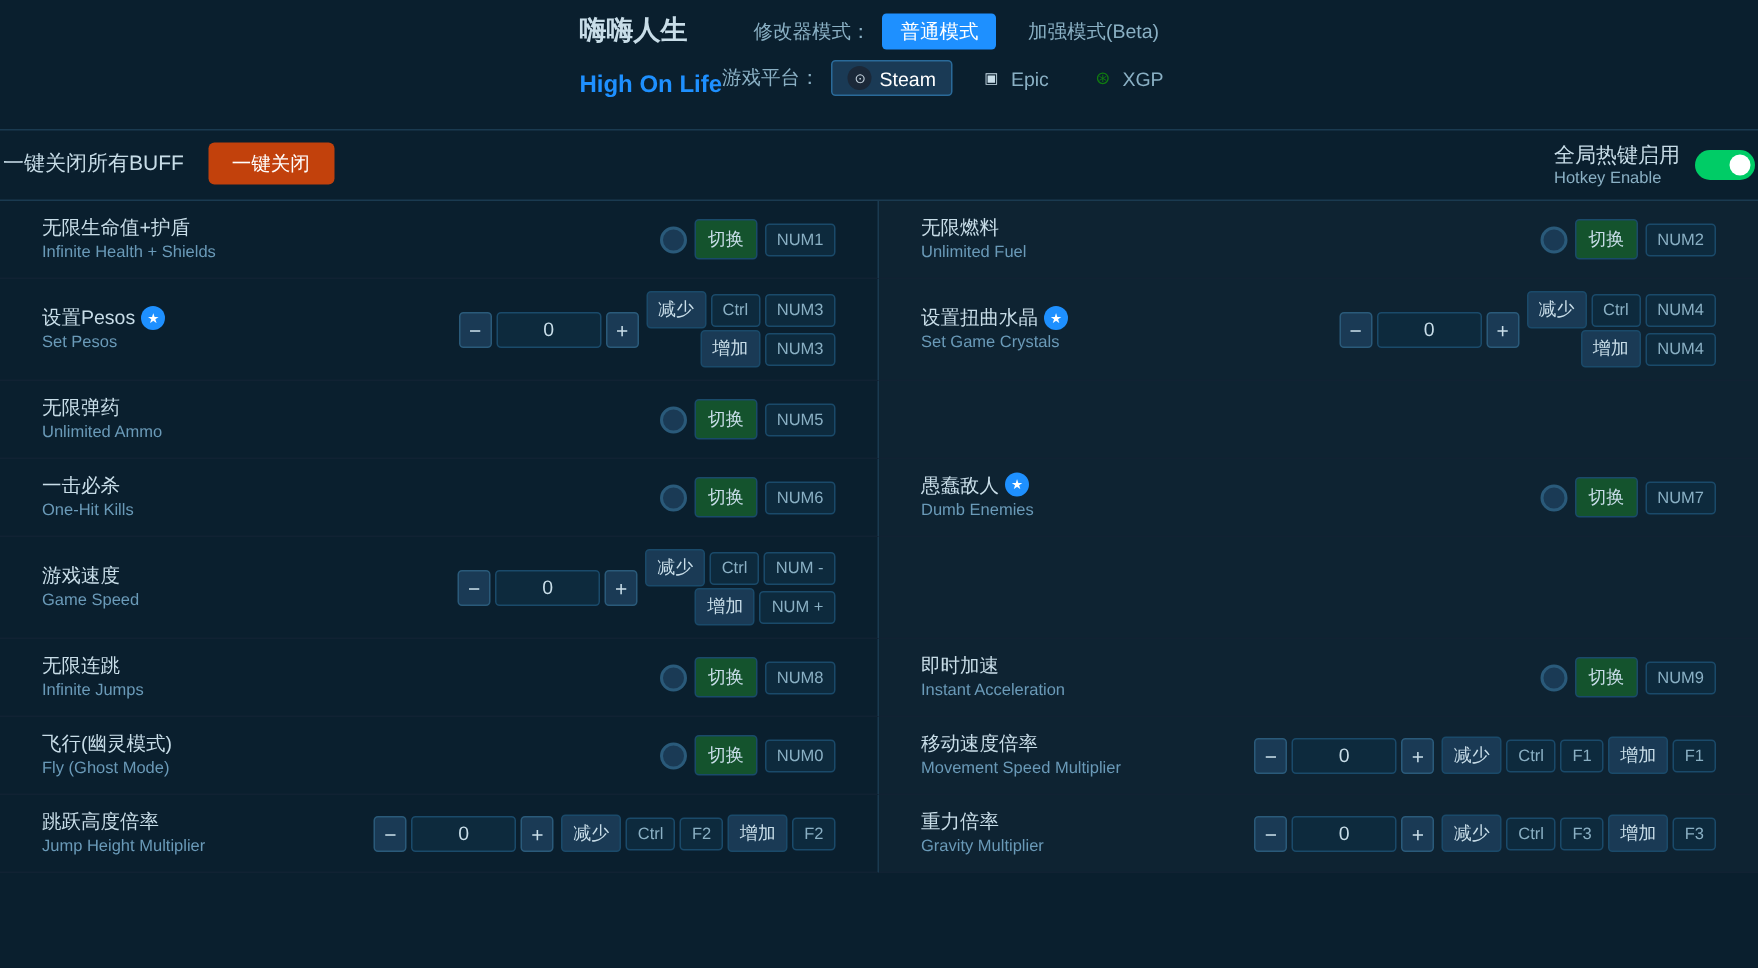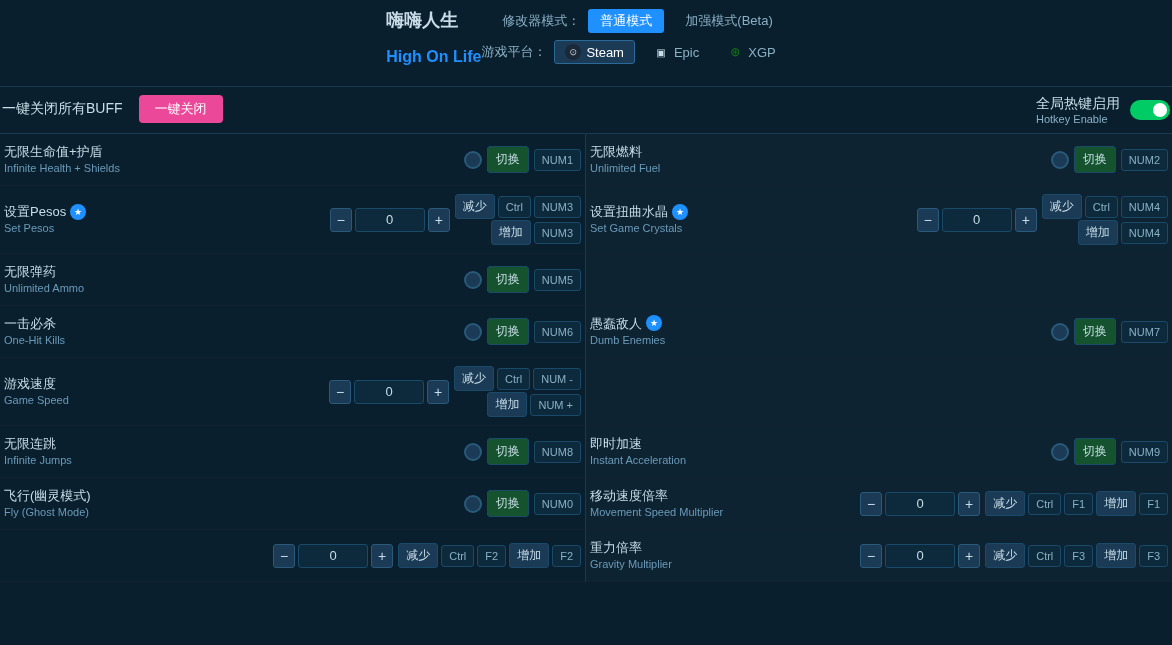--- a/index.html
+++ b/index.html
@@ -139,21 +139,21 @@
     .top-left {
       display: flex;
       align-items: center;
       gap: 16px;
     }
     .close-all-label {
       font-size: 14px;
       color: #c8dde8;
     }
     .btn-close-all {
-      background: #ec4899;
+      background: #c2410c;
       color: #fff;
       border: none;
       padding: 5px 16px;
       border-radius: 4px;
       font-size: 13px;
       cursor: pointer;
       font-family: inherit;
     }
     .top-right {
       display: flex;
@@ -190,21 +190,21 @@
     
     .cheat-grid {
       display: grid;
       grid-template-columns: 1fr 1fr;
       padding: 0;
     }
 
     .cheat-row {
       display: flex;
       align-items: center;
-      padding: 8px 4px;
+      padding: 8px 28px;
       border-bottom: 1px solid #112233;
       min-height: 52px;
     }
     .cheat-row:nth-child(odd) { background: transparent; }
     .cheat-row:nth-child(even) { background: rgba(255,255,255,0.02); }
 
     .cheat-info {
       flex: 0 0 190px;
       min-width: 160px;
     }
@@ -584,20 +584,24 @@
             <span class="key-label">Ctrl</span>
             <span class="key-label">F1</span>
             <button class="key-btn increase">增加</button>
             <span class="key-label">F1</span>
           </div>
         </div>
       </div>
     </div>
 
     <div class="cheat-row">
+      <div class="cheat-info">
+        <div class="cheat-name-cn">跳跃高度倍率</div>
+        <div class="cheat-name-en">Jump Height Multiplier</div>
+      </div>
       <div class="cheat-controls">
         <div class="num-controls">
           <button class="num-btn">−</button>
           <input type="text" class="num-input" value="0" style="">
           <button class="num-btn">+</button>
         </div>
         <div class="two-line-keys">
           <div class="key-row">
             <button class="key-btn decrease">减少</button>
             <span class="key-label">Ctrl</span>

